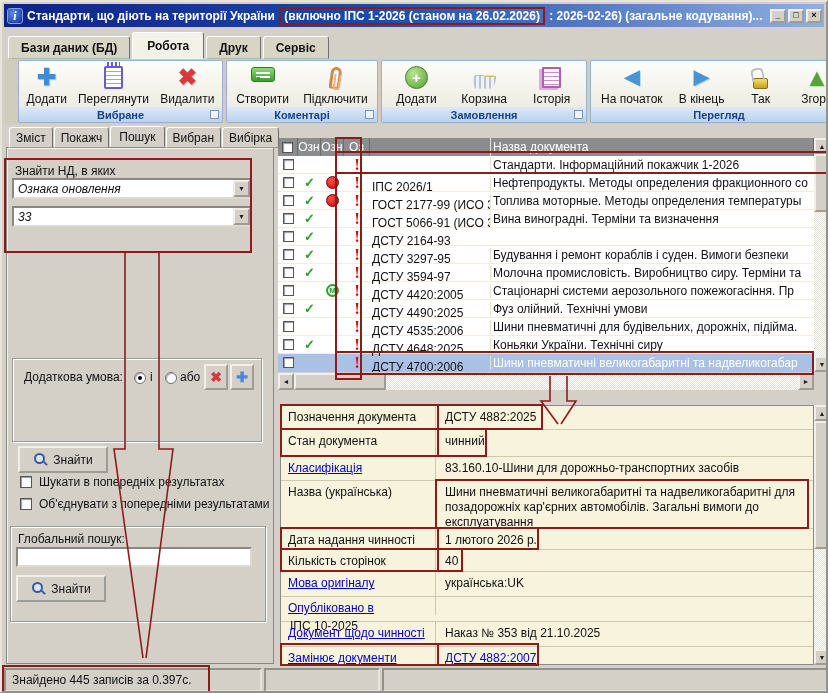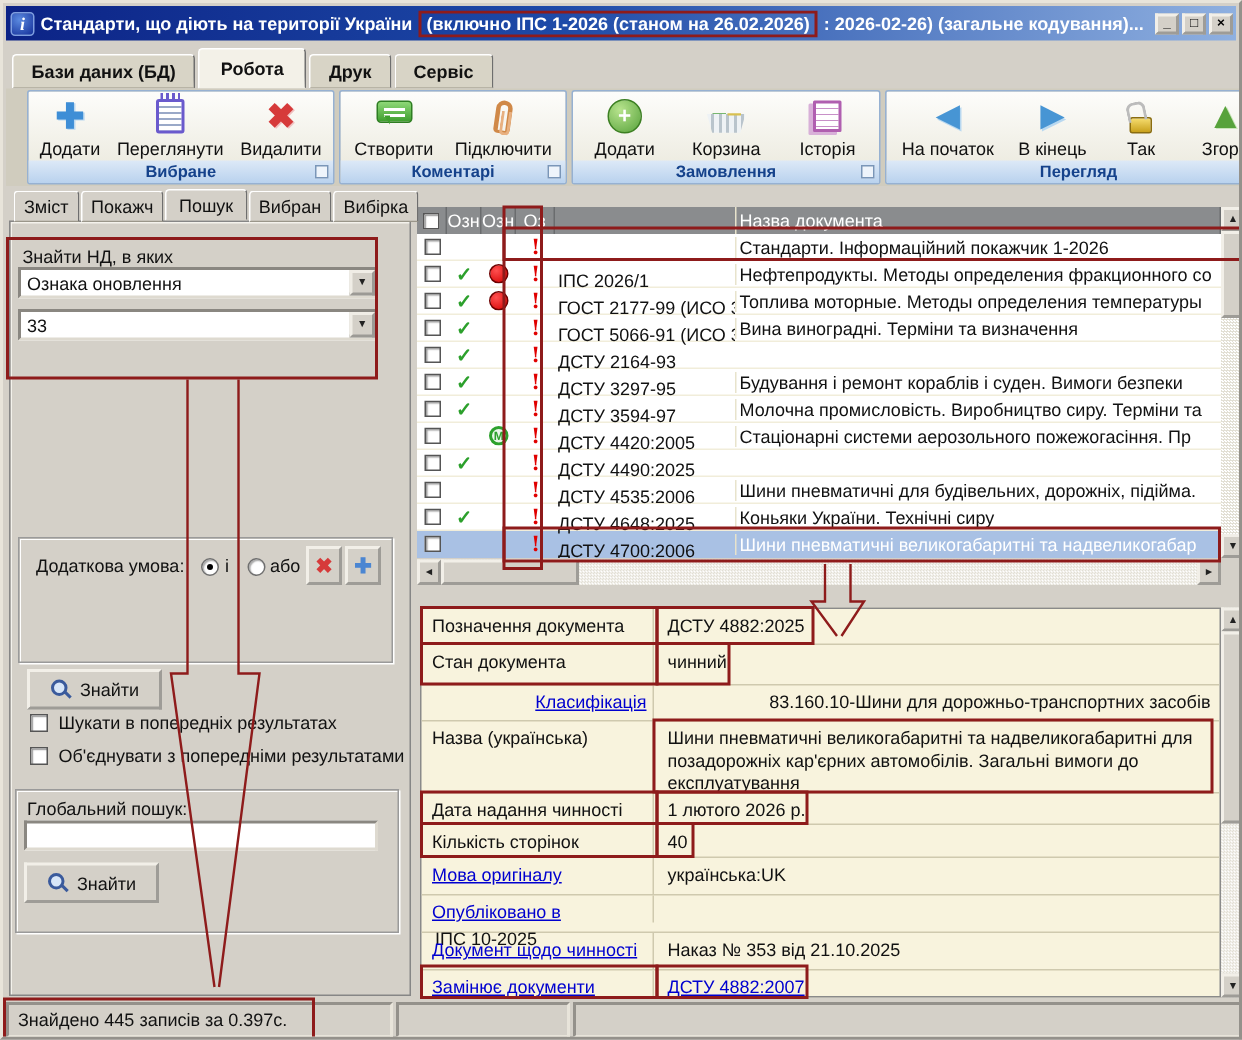--- a/index.html
+++ b/index.html
@@ -79,21 +79,21 @@
 
   
   .stabs { position:absolute; left:7px; top:125px; height:21px; display:flex; gap:1px; z-index:3; }
   .stab { background:#d4d0c8; border:1px solid; border-color:#fff #6e6e6e #9a968a #fff;
     border-radius:3px 3px 0 0; padding:3px 6px 2px; white-space:nowrap; }
   .stab.active { padding:3px 8px; position:relative; top:-1px; border-bottom-color:#d4d0c8; }
   .sidepanel { position:absolute; left:4px; top:145px; width:268px; height:517px;
     border:1px solid #868686; box-shadow:inset 1px 1px 0 #f4f2ec; background:#d4d0c8; }
   .flabel { position:absolute; white-space:nowrap; }
   .combo { position:absolute; height:21px; background:#fff; border:2px inset #dedad0; display:flex; align-items:center; }
-  .combo .cval { flex:1; padding:0 4px; white-space:nowrap; overflow:hidden; }
+  .combo .cval { flex:1; padding:0 4px; white-space:nowrap; overflow:hidden;font-style:italic; }
   .combo .cbtn { width:17px; height:100%; background:#d4d0c8; border:2px outset #f0ede6;
     font-size:7px; display:flex; align-items:center; justify-content:center; color:#222; }
   .etched { position:absolute; border:1px solid #9a9a9a; box-shadow:inset 1px 1px 0 #fff,1px 1px 0 #fff; }
   .radio { position:absolute; width:12px; height:12px; border-radius:50%; background:#fff;
     border:1px solid #707070; box-shadow:inset 1px 1px 1px #aaa; }
   .radio.sel::after { content:""; position:absolute; left:3px; top:3px; width:4px; height:4px; border-radius:50%; background:#000; }
   .sbtn { position:absolute; background:#d4d0c8; border:2px outset #f2efe8; display:flex;
     align-items:center; justify-content:center; gap:5px; font-size:12px; }
   .mini { font-size:14px; font-weight:bold; }
   .checkbox { position:absolute; width:12px; height:12px; background:#fff; border:1px solid #555;
@@ -453,20 +453,21 @@
           <span class="cbx"></span>
         </div>
         <div class="tc c1">
           <span class="mark-check">✓</span>
         </div>
         <div class="tc c2"></div>
         <div class="tc c3">
           <span class="mark-excl">!</span>
         </div>
         <div class="tc c4">ДСТУ 4535:2006</div>
+        <div class="tc c5">Фуз олійний. Технічні умови</div>
       </div>
       <div class="trow">
         <div class="tc c0">
           <span class="cbx"></span>
         </div>
         <div class="tc c1"></div>
         <div class="tc c2"></div>
         <div class="tc c3">
           <span class="mark-excl">!</span>
         </div>
@@ -513,21 +514,21 @@
 
   <div class="details" id="details">
       <div class="drow" style="height: 24px;">
         <div class="dlabel">Позначення документа</div>
         <div class="dval">ДСТУ 4882:2025</div>
       </div>
       <div class="drow" style="height: 27px;">
         <div class="dlabel">Стан документа</div>
         <div class="dval">чинний</div>
       </div>
-      <div class="drow" style="height: 24px; text-align: right;">
+      <div class="drow" style="height: 24px;">
         <div class="dlabel link">Класифікація</div>
         <div class="dval">83.160.10-Шини для дорожньо-транспортних засобів</div>
       </div>
       <div class="drow" style="height: 48px;">
         <div class="dlabel">Назва (українська)</div>
         <div class="dval">Шини пневматичні великогабаритні та надвеликогабаритні для позадорожніх кар'єрних автомобілів. Загальні вимоги до експлуатування</div>
       </div>
       <div class="drow" style="height: 21px; justify-content: center;">
         <div class="dlabel">Дата надання чинності</div>
         <div class="dval">1 лютого 2026 р.</div>

